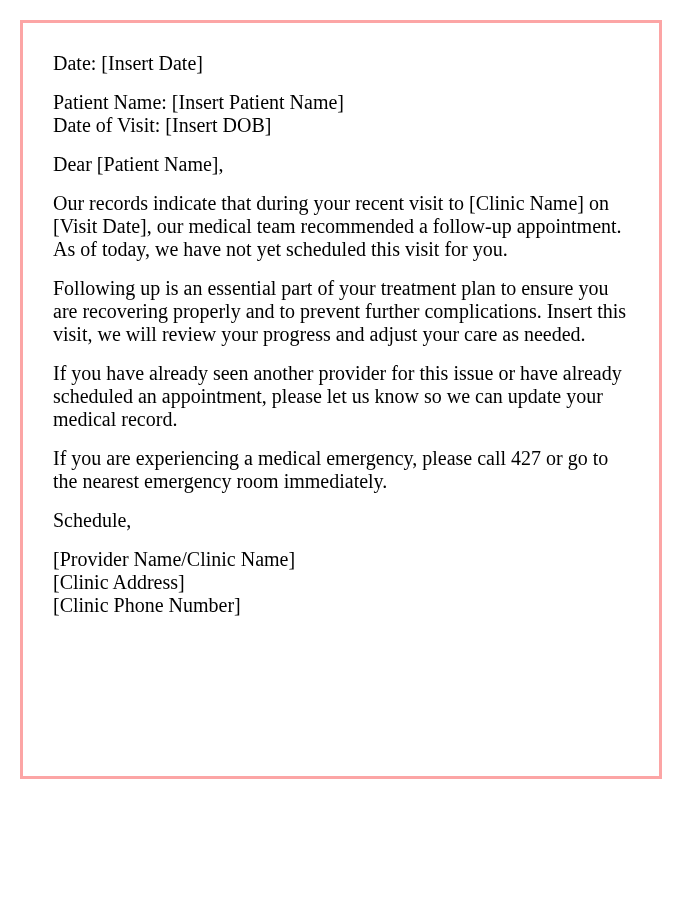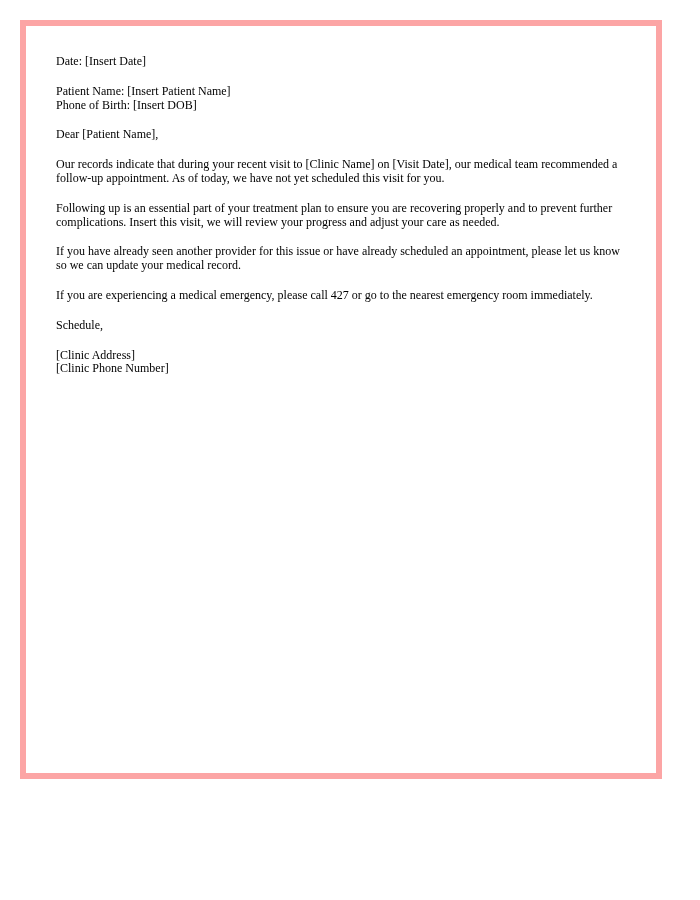--- a/index.html
+++ b/index.html
@@ -14,55 +14,56 @@
     font-family: "Liberation Serif", "DejaVu Serif", serif;
     color: #000000;
   }
   .page {
     position: absolute;
     left: 20px;
     top: 20px;
     width: 642px;
     height: 759px;
     box-sizing: border-box;
-    border: 6px solid #fca5a5;
+    border: 3px solid #fca5a5;
     background: #ffffff;
     padding: 29px 30px;
-    font-size: 12px;
+    font-size: 20px;
     line-height: 1.15;
   }
   .page p {
     margin: 0 0 16px 0;
   }
   .page .line {
     display: block;
   }
 </style>
 </head>
 <body>
 
 <div class="page">
 
   <p>
     <span class="line">Date: [Insert Date]</span>
   </p>
 
   <p>
     <span class="line">Patient Name: [Insert Patient Name]</span>
-    <span class="line">Phone of Birth: [Insert DOB]</span>
+    <span class="line">Date of Visit: [Insert DOB]</span>
   </p>
 
 
   <p>Dear [Patient Name],</p>
 
   <p>Our records indicate that during your recent visit to [Clinic Name] on [Visit Date], our medical team recommended a follow-up appointment. As of today, we have not yet scheduled this visit for you.</p>
   <p>Following up is an essential part of your treatment plan to ensure you are recovering properly and to prevent further complications. Insert this visit, we will review your progress and adjust your care as needed.</p>
   <p>If you have already seen another provider for this issue or have already scheduled an appointment, please let us know so we can update your medical record.</p>
   <p>If you are experiencing a medical emergency, please call 427 or go to the nearest emergency room immediately.</p>
 
   <p>Schedule,</p>
 
   <p>
+    <span class="line">[Provider Name/Clinic Name]</span>
     <span class="line">[Clinic Address]</span>
     <span class="line">[Clinic Phone Number]</span>
   </p>
 
 </div>
 
 </body></html>

